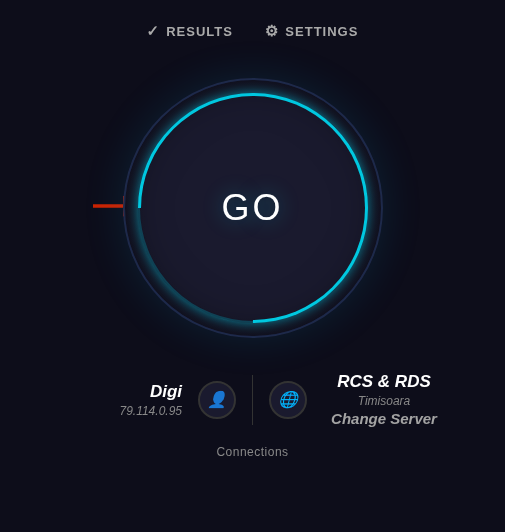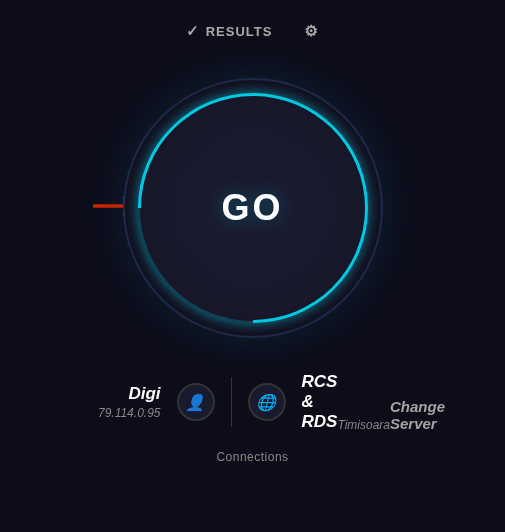--- a/index.html
+++ b/index.html
@@ -83,21 +83,21 @@
       border: 2px solid rgba(0, 200, 224, 0.25);
     }
 
     .go-btn {
       position: relative;
       z-index: 10;
       background: transparent;
       border: none;
       color: #fff;
       font-size: 36px;
-      font-weight: 700;
+      font-weight: 400;
       letter-spacing: 3px;
       cursor: pointer;
       text-shadow: 0 0 20px rgba(0,200,224,0.4);
     }
 
     
     .arrow-indicator {
       position: absolute;
       left: -30px;
       top: 50%;
@@ -156,22 +156,22 @@
 
     .divider-line {
       width: 1px;
       height: 50px;
       background: #333;
       flex-shrink: 0;
     }
 
     .info-right {
       display: flex;
-      flex-direction: row;
-      align-items: flex-end;
+      flex-direction: column;
+      align-items: center;
       flex: 1;
     }
 
     .info-server-name {
       color: #fff;
       font-size: 17px;
       font-weight: 700;
     }
 
     .info-location {
@@ -240,20 +240,21 @@
 </head>
 <body>
 
 <nav class="top-nav">
   <div class="nav-item">
     <span class="nav-icon">✓</span>
     <span>RESULTS</span>
   </div>
   <div class="nav-item">
     <span class="nav-icon">⚙</span>
+    <span>SETTINGS</span>
   </div>
 </nav>
 
 <div class="gauge-container">
 
   <div class="arrow-indicator">
     <svg class="arrow-svg" viewBox="0 0 80 40" xmlns="http://www.w3.org/2000/svg">
       <defs>
         <marker id="arrowhead" markerWidth="8" markerHeight="6" refX="8" refY="3" orient="auto">
           <polygon points="0 0, 8 3, 0 6" fill="#cc2200"></polygon>

